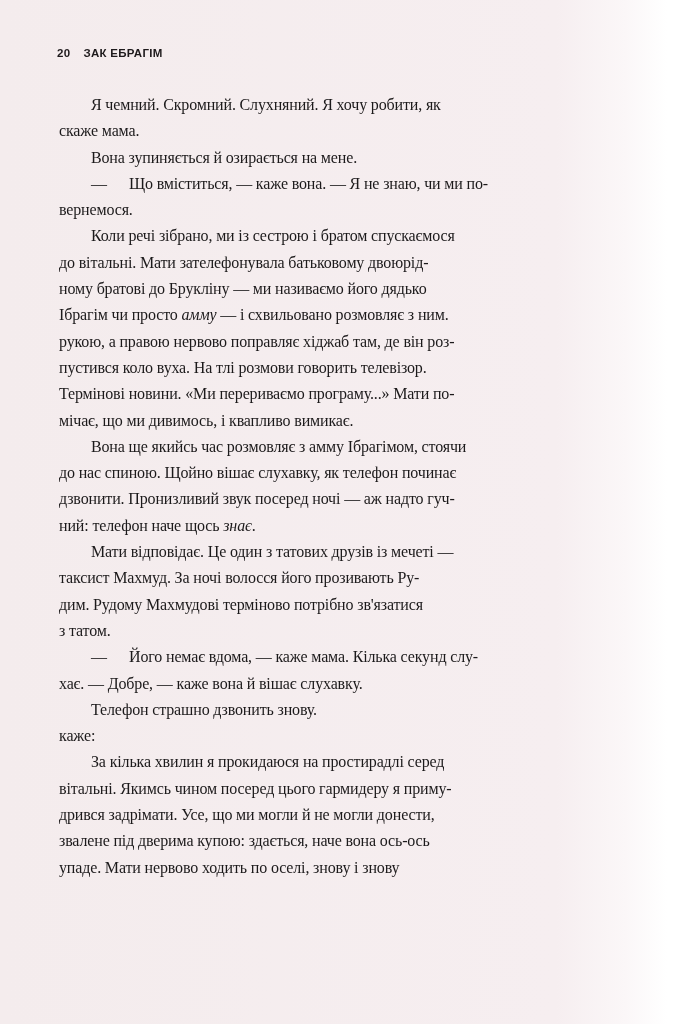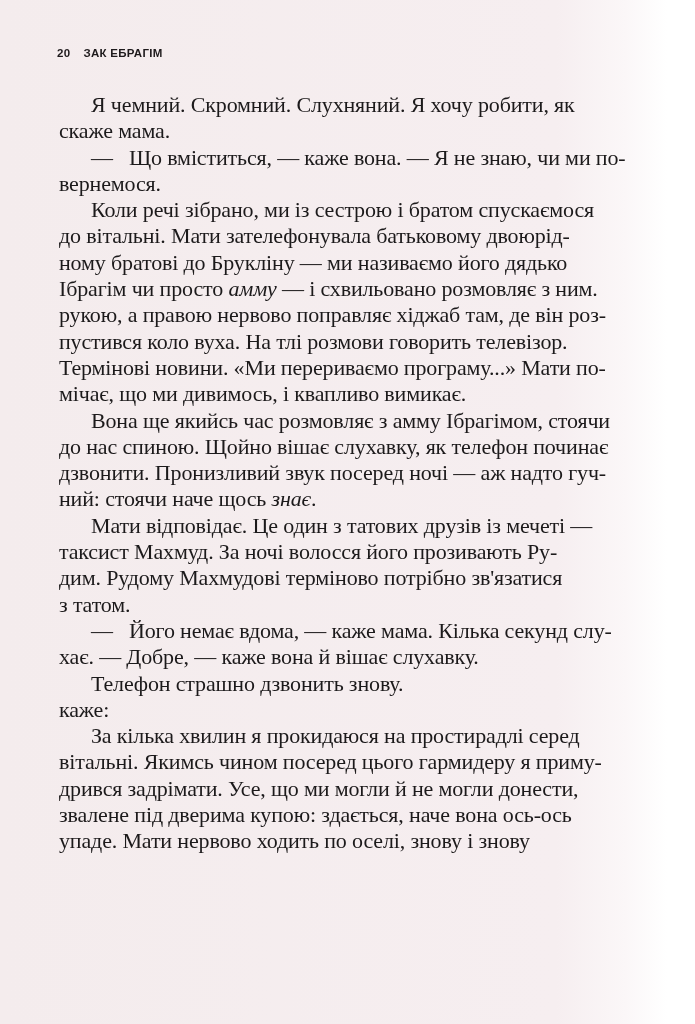--- a/index.html
+++ b/index.html
@@ -14,54 +14,55 @@
     .running-head {
       position: absolute; left: 57px; top: 47px;
       font-family: "Liberation Sans", sans-serif;
       font-weight: bold; font-size: 11.5px; letter-spacing: 0.3px;
       color: #1e1a1c;
     }
     .running-head .num { margin-right: 13px; }
     .body-text {
       position: absolute; left: 59px; top: 92px; width: 540px;
       font-family: "Liberation Serif", serif;
-      font-size: 22px; line-height: 26.3px; color: #1c1a1b;
+      font-size: 16px; line-height: 26.3px; color: #1c1a1b;
       letter-spacing: -0.15px;
     }
     .line { white-space: nowrap; height: 26.3px; }
     .indent { padding-left: 32px; }
     .dash-indent { padding-left: 32px; }
     .dash-indent .dash { display: inline-block; width: 38px; }
     em { }
   </style>
 </head>
 <body>
 
 <div class="page">
   <div class="running-head">
     <span class="num">20</span><span>ЗАК ЕБРАГІМ</span>
   </div>
 
   <div class="body-text">
     <div class="line indent"><span>Я чемний. Скромний. Слухняний. Я хочу робити, як</span></div>
     <div class="line"><span>скаже мама.</span></div>
+    <div class="line indent"><span>Вона зупиняється й озирається на мене.</span></div>
     <div class="line dash-indent"><span class="dash">—</span><span>Що вміститься, — каже вона. — Я не знаю, чи ми по-</span></div>
     <div class="line"><span>вернемося.</span></div>
     <div class="line indent"><span>Коли речі зібрано, ми із сестрою і братом спускаємося</span></div>
     <div class="line"><span>до вітальні. Мати зателефонувала батьковому двоюрід-</span></div>
     <div class="line"><span>ному братові до Брукліну — ми називаємо його дядько</span></div>
     <div class="line"><span>Ібрагім чи просто </span><em>амму</em><span> — і схвильовано розмовляє з ним.</span></div>
     <div class="line"><span>рукою, а правою нервово поправляє хіджаб там, де він роз-</span></div>
     <div class="line"><span>пустився коло вуха. На тлі розмови говорить телевізор.</span></div>
     <div class="line"><span>Термінові новини. «Ми перериваємо програму...» Мати по-</span></div>
     <div class="line"><span>мічає, що ми дивимось, і квапливо вимикає.</span></div>
     <div class="line indent"><span>Вона ще якийсь час розмовляє з амму Ібрагімом, стоячи</span></div>
     <div class="line"><span>до нас спиною. Щойно вішає слухавку, як телефон починає</span></div>
     <div class="line"><span>дзвонити. Пронизливий звук посеред ночі — аж надто гуч-</span></div>
-    <div class="line"><span>ний: стоячи наче щось </span><em>знає</em><span>.</span></div>
+    <div class="line"><span>ний: телефон наче щось </span><em>знає</em><span>.</span></div>
     <div class="line indent"><span>Мати відповідає. Це один з татових друзів із мечеті —</span></div>
     <div class="line"><span>таксист Махмуд. За ночі волосся його прозивають Ру-</span></div>
     <div class="line"><span>дим. Рудому Махмудові терміново потрібно зв'язатися</span></div>
     <div class="line"><span>з татом.</span></div>
     <div class="line dash-indent"><span class="dash">—</span><span>Його немає вдома, — каже мама. Кілька секунд слу-</span></div>
     <div class="line"><span>хає. — Добре, — каже вона й вішає слухавку.</span></div>
     <div class="line indent"><span>Телефон страшно дзвонить знову.</span></div>
     <div class="line"><span>каже:</span></div>
     <div class="line indent"><span>За кілька хвилин я прокидаюся на простирадлі серед</span></div>
     <div class="line"><span>вітальні. Якимсь чином посеред цього гармидеру я приму-</span></div>

